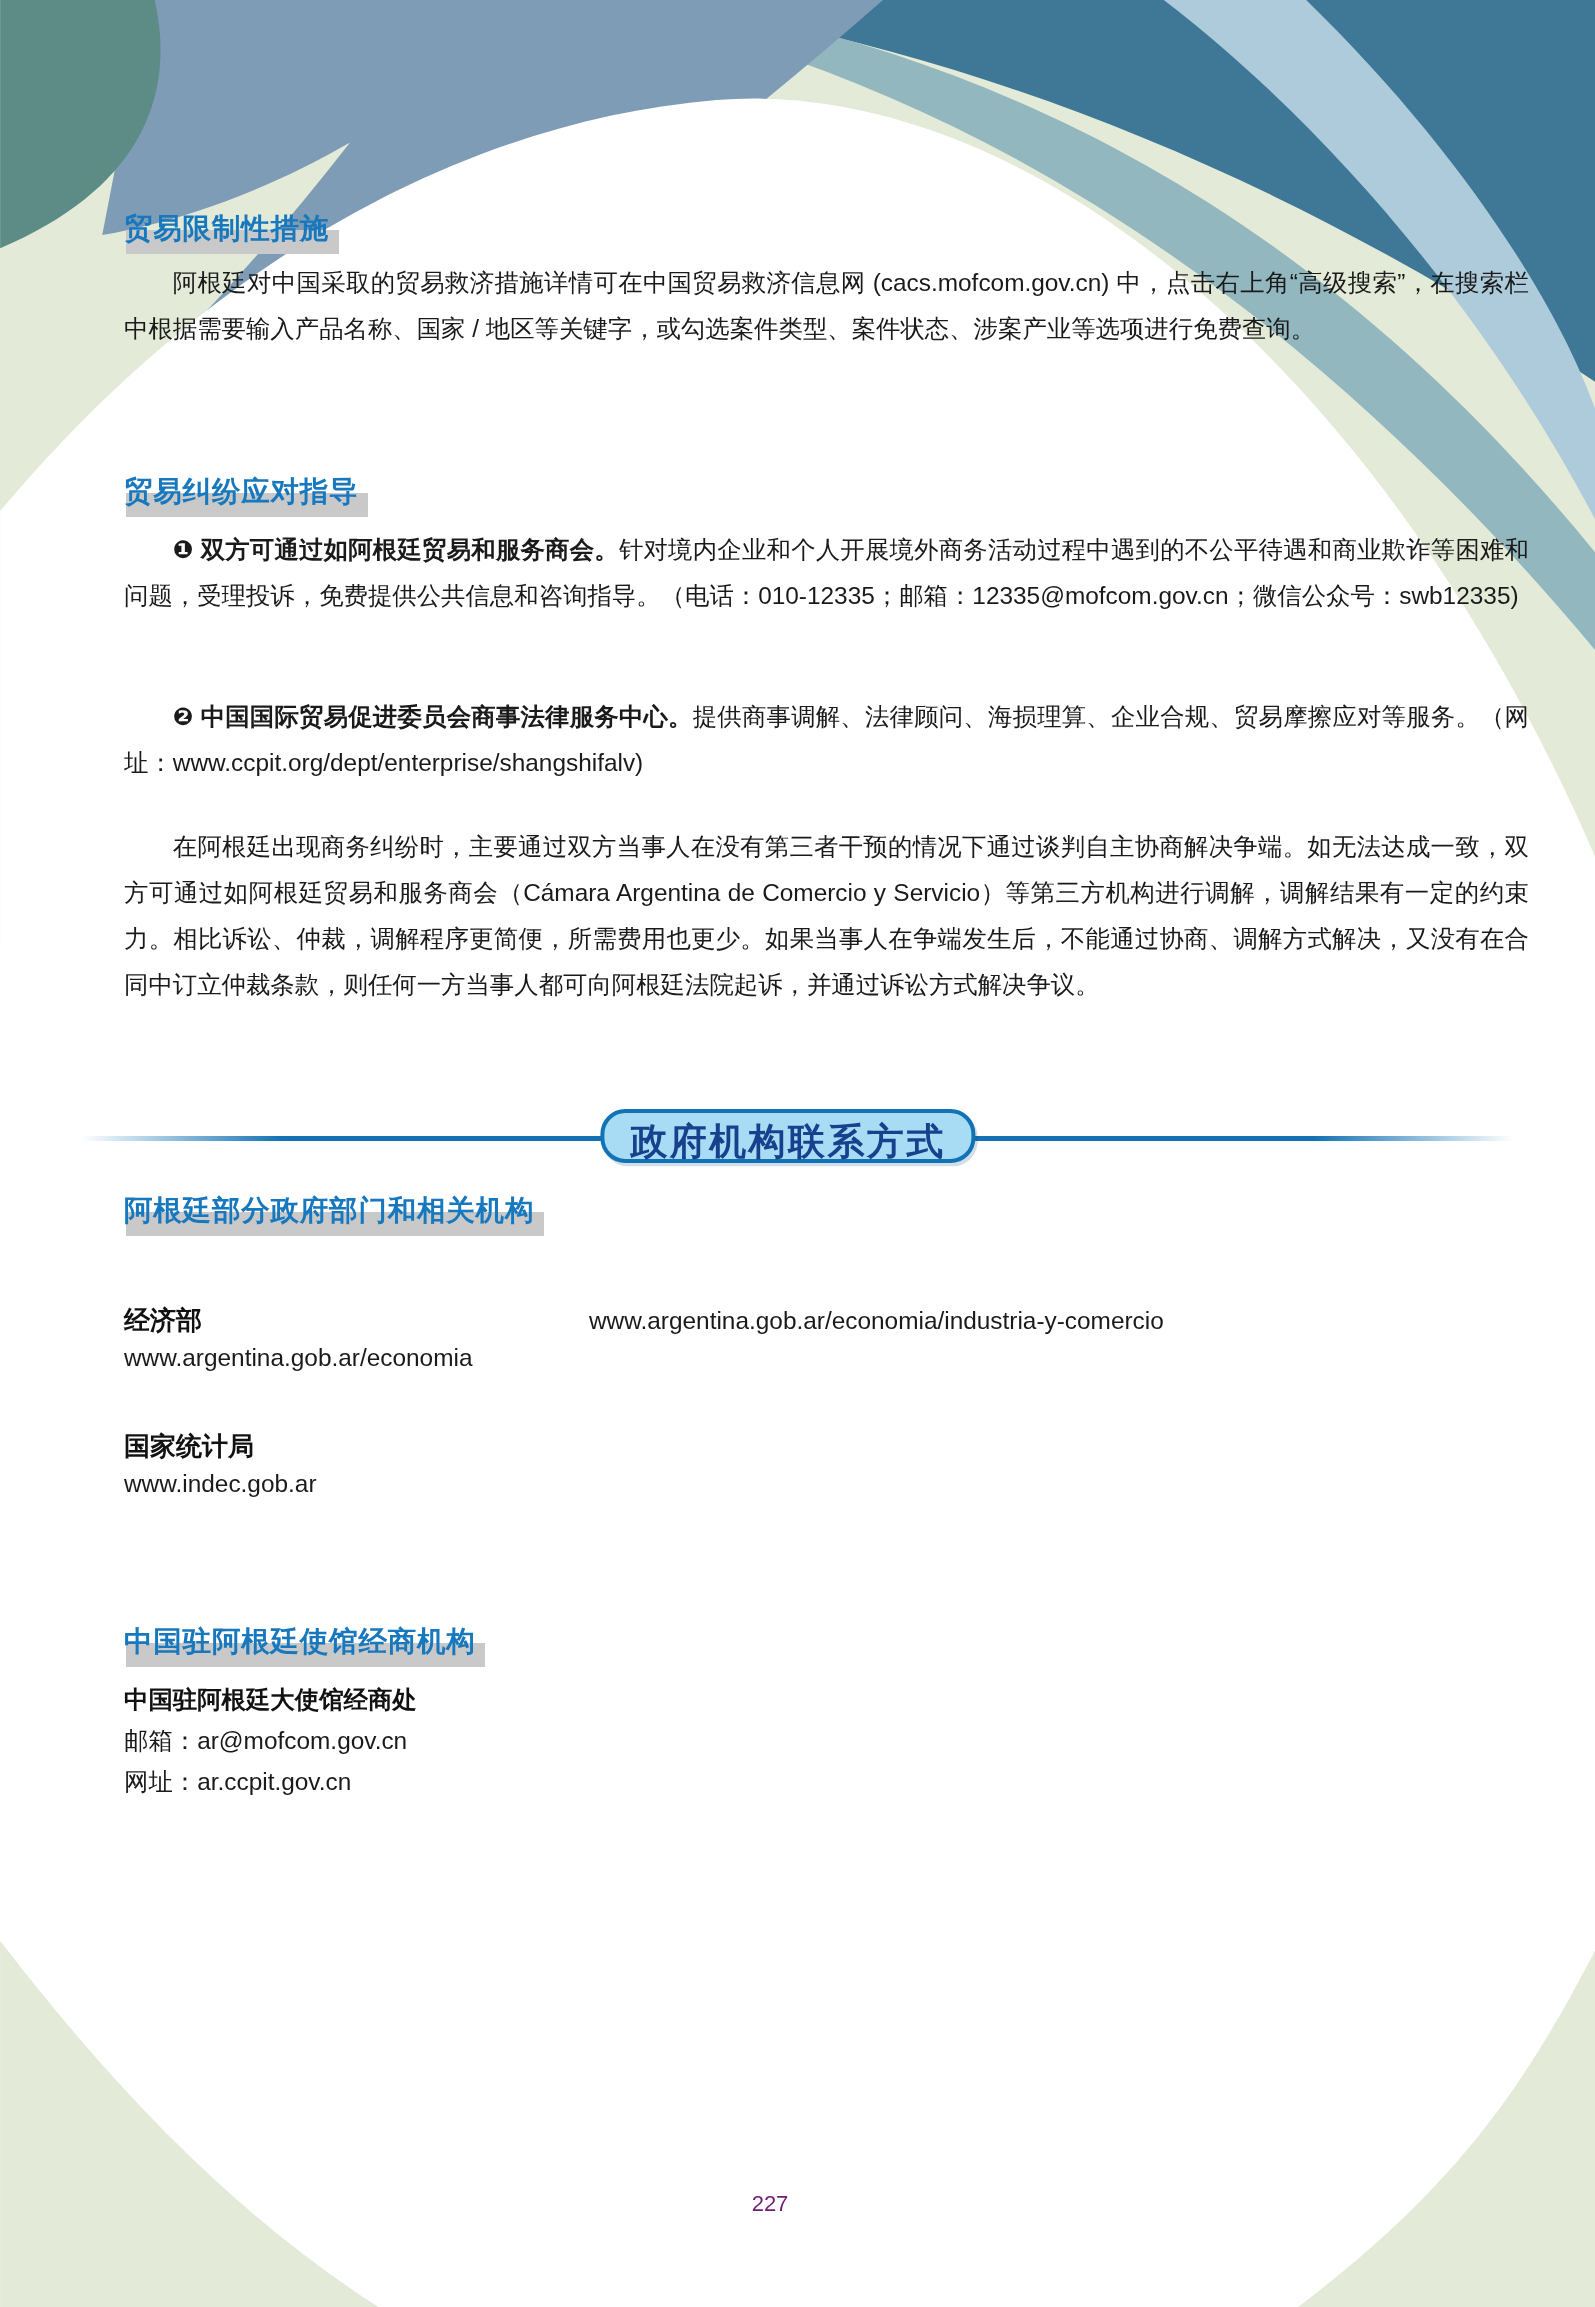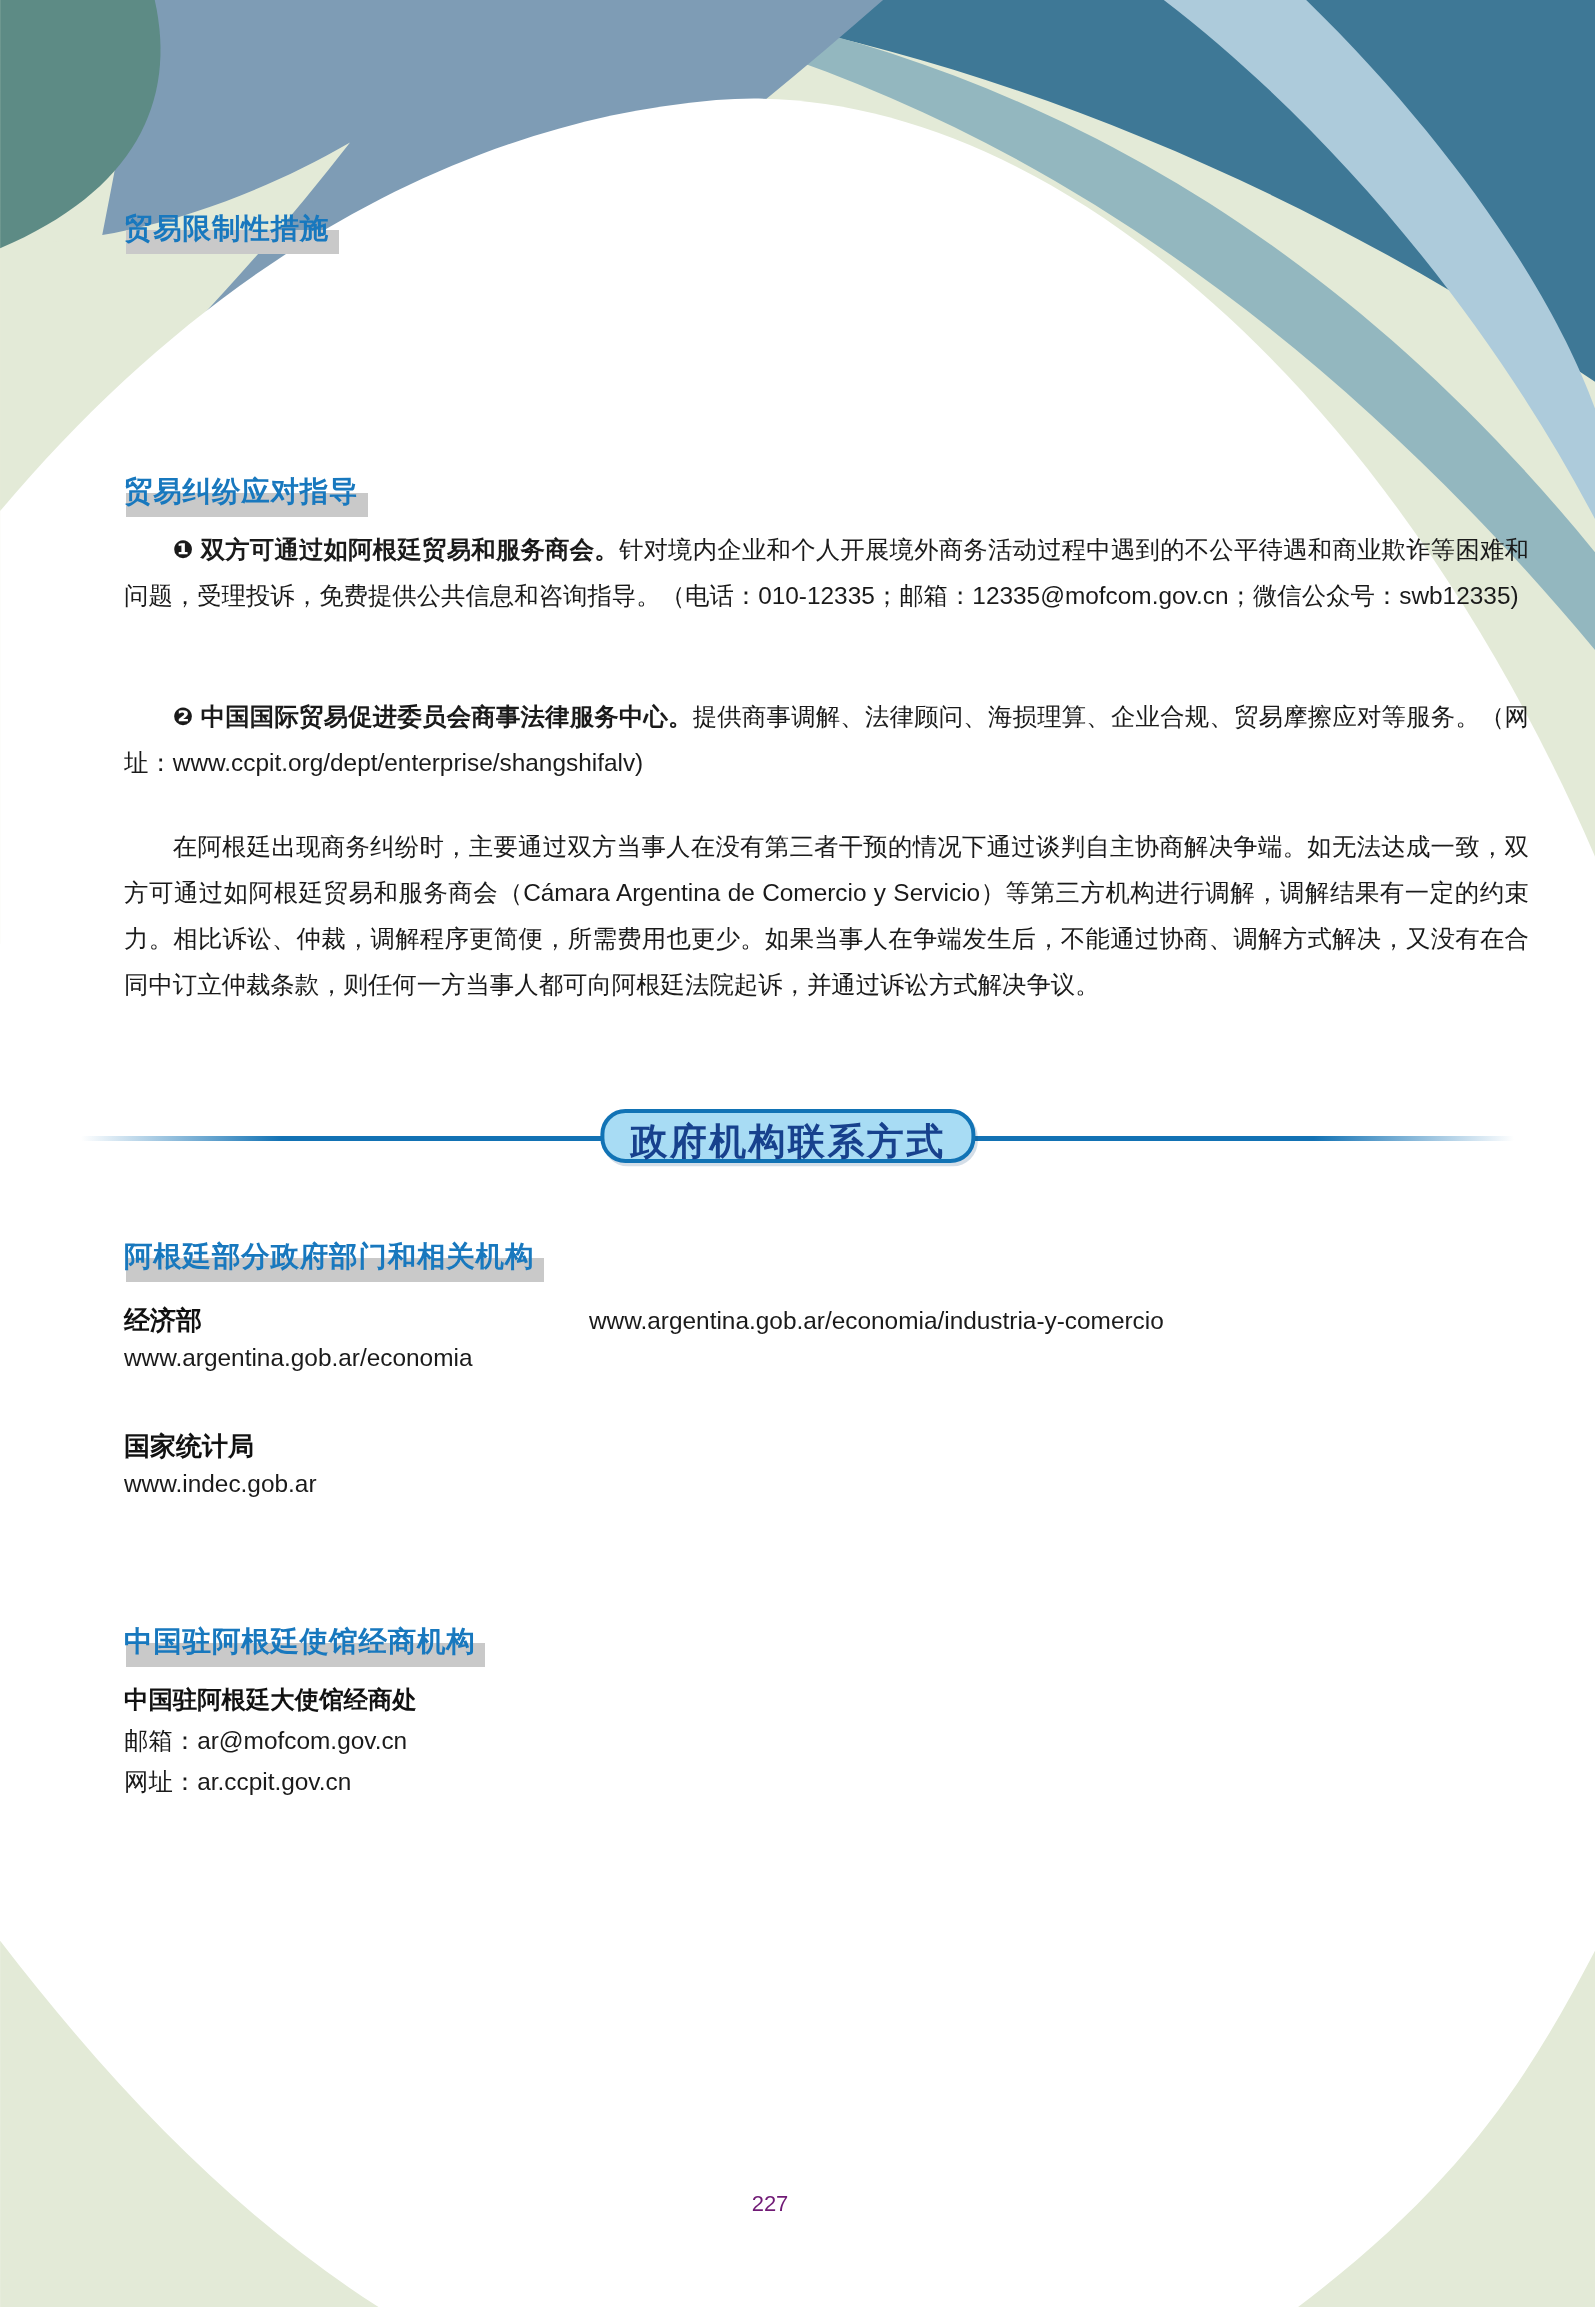--- a/index.html
+++ b/index.html
@@ -79,33 +79,34 @@
     <path fill="#5d8b85" d="M 0,0 L 190,0 C 218,125 165,235 0,305 Z"></path>
 
     <path fill="#ffffff" d="M 0,628 C 250,330 560,150 880,123 C 1260,92 1700,450 1961,1055 L 1961,2835 L 0,2835 Z"></path>
 
     <path fill="#e3ead7" d="M 0,2385 C 150,2580 300,2730 465,2835 L 0,2835 Z"></path>
     <path fill="#e3ead7" d="M 1961,2395 C 1880,2550 1800,2680 1595,2835 L 1961,2835 Z"></path>
   </svg>
 
   <h2 class="sec-head" style="left:124px;top:187px;">贸易限制性措施</h2>
 
+  <p class="abs body-p" style="top:260px;">阿根廷对中国采取的贸易救济措施详情可在中国贸易救济信息网 (cacs.mofcom.gov.cn) 中，点击右上角“高级搜索”，在搜索栏中根据需要输入产品名称、国家 / 地区等关键字，或勾选案件类型、案件状态、涉案产业等选项进行免费查询。</p>
 
   <h2 class="sec-head" style="left:124px;top:450px;">贸易纠纷应对指导</h2>
 
   <p class="abs body-p" style="top:527px;"><b>❶ 双方可通过如阿根廷贸易和服务商会。</b><span>针对境内企业和个人开展境外商务活动过程中遇到的不公平待遇和商业欺诈等困难和问题，受理投诉，免费提供公共信息和咨询指导。（电话：010-12335；邮箱：12335@mofcom.gov.cn；微信公众号：swb12335)</span></p>
 
   <p class="abs body-p" style="top:694px;"><b>❷ 中国国际贸易促进委员会商事法律服务中心。</b><span>提供商事调解、法律顾问、海损理算、企业合规、贸易摩擦应对等服务。（网址：www.ccpit.org/dept/enterprise/shangshifalv)</span></p>
 
   <p class="abs body-p" style="top:824px;">在阿根廷出现商务纠纷时，主要通过双方当事人在没有第三者干预的情况下通过谈判自主协商解决争端。如无法达成一致，双方可通过如阿根廷贸易和服务商会（Cámara Argentina de Comercio y Servicio）等第三方机构进行调解，调解结果有一定的约束力。相比诉讼、仲裁，调解程序更简便，所需费用也更少。如果当事人在争端发生后，不能通过协商、调解方式解决，又没有在合同中订立仲裁条款，则任何一方当事人都可向阿根廷法院起诉，并通过诉讼方式解决争议。</p>
 
   <div class="abs divider"></div>
   <div class="abs badge">政府机构联系方式</div>
 
-  <h2 class="sec-head" style="left:124px;top:1211px;margin-top:28px;">阿根廷部分政府部门和相关机构</h2>
+  <h2 class="sec-head" style="left:124px;top:1165px;margin-top:28px;">阿根廷部分政府部门和相关机构</h2>
 
   <div class="entry" style="left:124px;top:1302px;">
     <div class="name">经济部</div>
     <div class="url">www.argentina.gob.ar/economia</div>
   </div>
 
   <div class="entry" style="left:589px;top:1302px;">
     <div class="url">www.argentina.gob.ar/economia/industria-y-comercio</div>
   </div>
 

